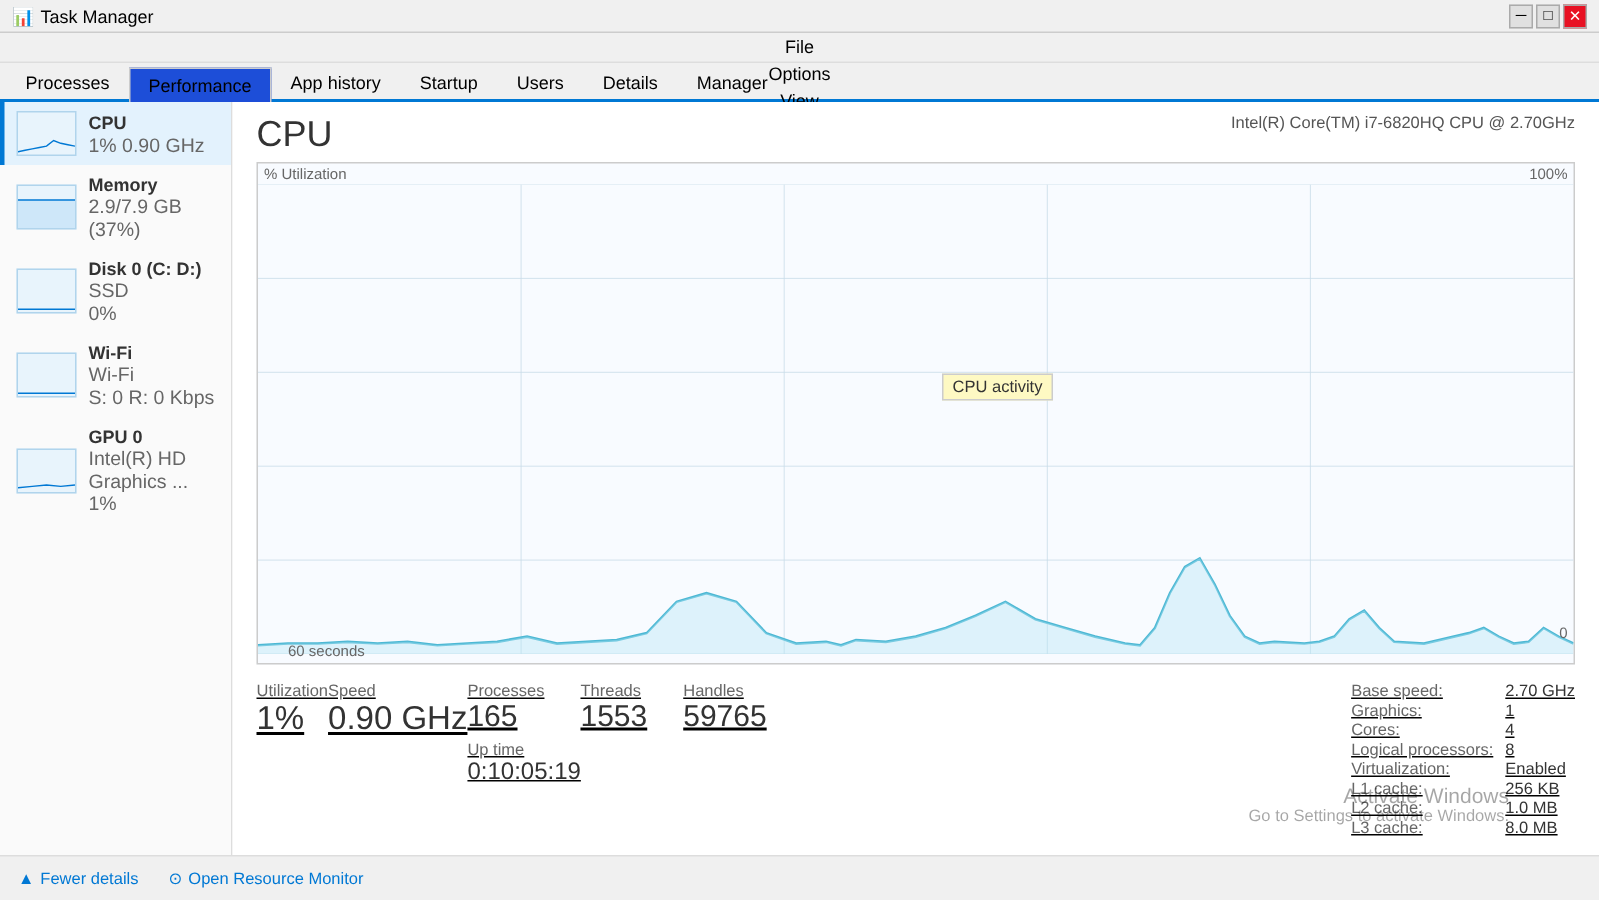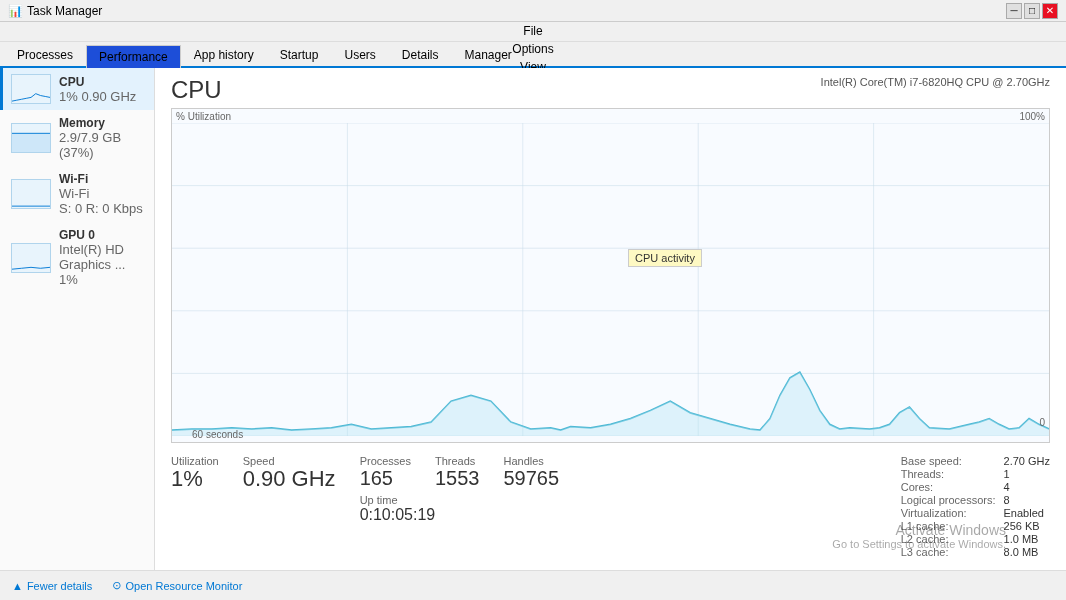--- a/index.html
+++ b/index.html
@@ -42,21 +42,21 @@
     
     .graph-container { flex: 1; border: 1px solid #ccc; background: #f8fbff; position: relative; margin-bottom: 8px; }
     .graph-y-label { position: absolute; left: 2px; font-size: 10px; color: #666; }
     .graph-y-top { top: 2px; right: 4px; font-size: 10px; color: #666; position: absolute; }
     .graph-y-bottom { bottom: 14px; right: 4px; font-size: 10px; color: #666; position: absolute; }
     .graph-x-label { position: absolute; bottom: 2px; left: 20px; font-size: 10px; color: #666; }
     .graph-svg { width: 100%; height: calc(100% - 20px); margin-top: 14px; }
     .cpu-activity-tooltip { position: absolute; top: 42%; left: 52%; background: #fef9c3; border: 1px solid #ccc; padding: 2px 6px; font-size: 11px; color: #333; }
     
     
-    .stats-area { display: flex; gap: 24px; padding: 4px 0; }
+    .stats-area { display: flex; padding: 4px 0; text-decoration: underline; }
     .stat-label { font-size: 11px; color: #666; }
     .stat-value { font-size: 22px; font-weight: 300; color: #333; line-height: 1.1; }
     .stat-value-small { font-size: 13px; font-weight: 400; color: #333; }
     .stat-col { display: flex; flex-direction: column; }
     .detail-table { display: grid; grid-template-columns: auto auto; gap: 1px 8px; font-size: 11px; }
     .detail-label { color: #666; white-space: nowrap; }
     .detail-value { color: #333; font-weight: 500; }
     
     
     .bottom-bar { height: 30px; background: #f0f0f0; border-top: 1px solid #ddd; display: flex; align-items: center; padding: 0 12px; gap: 20px; font-size: 11px; color: #0078d4; }
@@ -120,20 +120,32 @@
           <rect x="0" y="10" width="40" height="20" fill="#b3d9f5" opacity="0.5"></rect>
           <polyline points="0,10 40,10" fill="none" stroke="#0078d4" stroke-width="1"></polyline>
         </svg>
       </div>
       <div class="sidebar-item-info">
         <div class="sidebar-item-name">Memory</div>
         <div class="sidebar-item-detail">2.9/7.9 GB (37%)</div>
       </div>
     </div>
 
+    <div class="sidebar-item">
+      <div class="sidebar-mini-chart">
+        <svg viewBox="0 0 40 30" preserveAspectRatio="none">
+          <polyline points="0,28 40,28" fill="none" stroke="#0078d4" stroke-width="1"></polyline>
+        </svg>
+      </div>
+      <div class="sidebar-item-info">
+        <div class="sidebar-item-name">Disk 0 (C: D:)</div>
+        <div class="sidebar-item-detail">SSD</div>
+        <div class="sidebar-item-detail">0%</div>
+      </div>
+    </div>
 
     <div class="sidebar-item">
       <div class="sidebar-mini-chart">
         <svg viewBox="0 0 40 30" preserveAspectRatio="none">
           <polyline points="0,28 40,28" fill="none" stroke="#0078d4" stroke-width="1"></polyline>
         </svg>
       </div>
       <div class="sidebar-item-info">
         <div class="sidebar-item-name">Wi-Fi</div>
         <div class="sidebar-item-detail">Wi-Fi</div>
@@ -239,21 +251,21 @@
         <div class="stat-col">
           <div class="stat-label">Up time</div>
           <div class="stat-value-small" style="font-size:16px;font-weight:300;">0:10:05:19</div>
         </div>
       </div>
 
       <div style="margin-left:auto;">
         <div class="detail-table">
           <span class="detail-label">Base speed:</span>
           <span class="detail-value">2.70 GHz</span>
-          <span class="detail-label">Threads:</span>
+          <span class="detail-label">Graphics:</span>
           <span class="detail-value">1</span>
           <span class="detail-label">Cores:</span>
           <span class="detail-value">4</span>
           <span class="detail-label">Logical processors:</span>
           <span class="detail-value">8</span>
           <span class="detail-label">Virtualization:</span>
           <span class="detail-value">Enabled</span>
           <span class="detail-label">L1 cache:</span>
           <span class="detail-value">256 KB</span>
           <span class="detail-label">L2 cache:</span>

